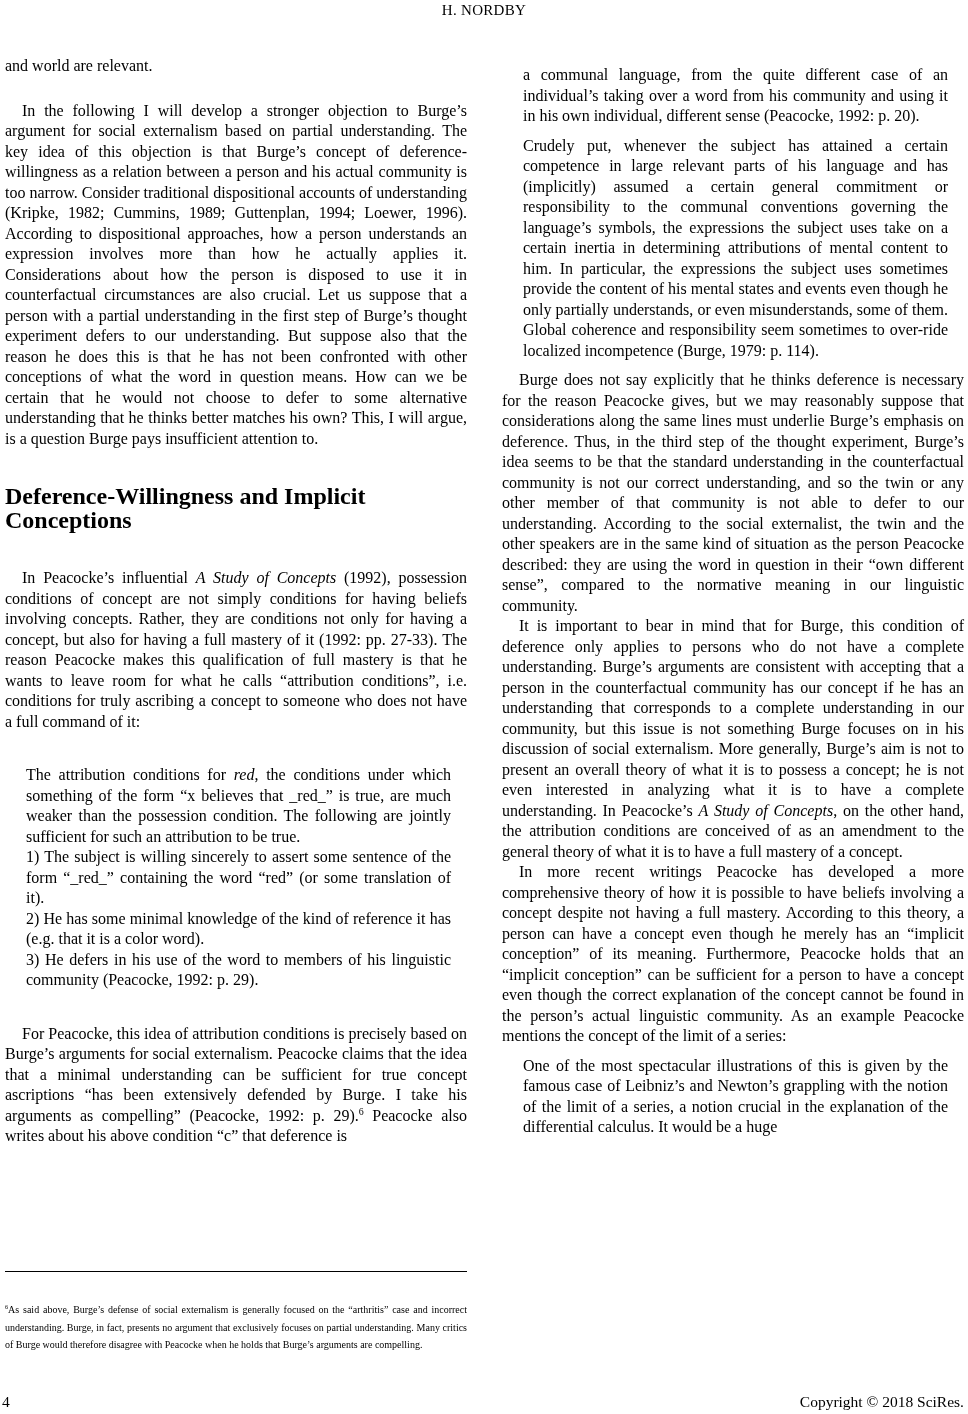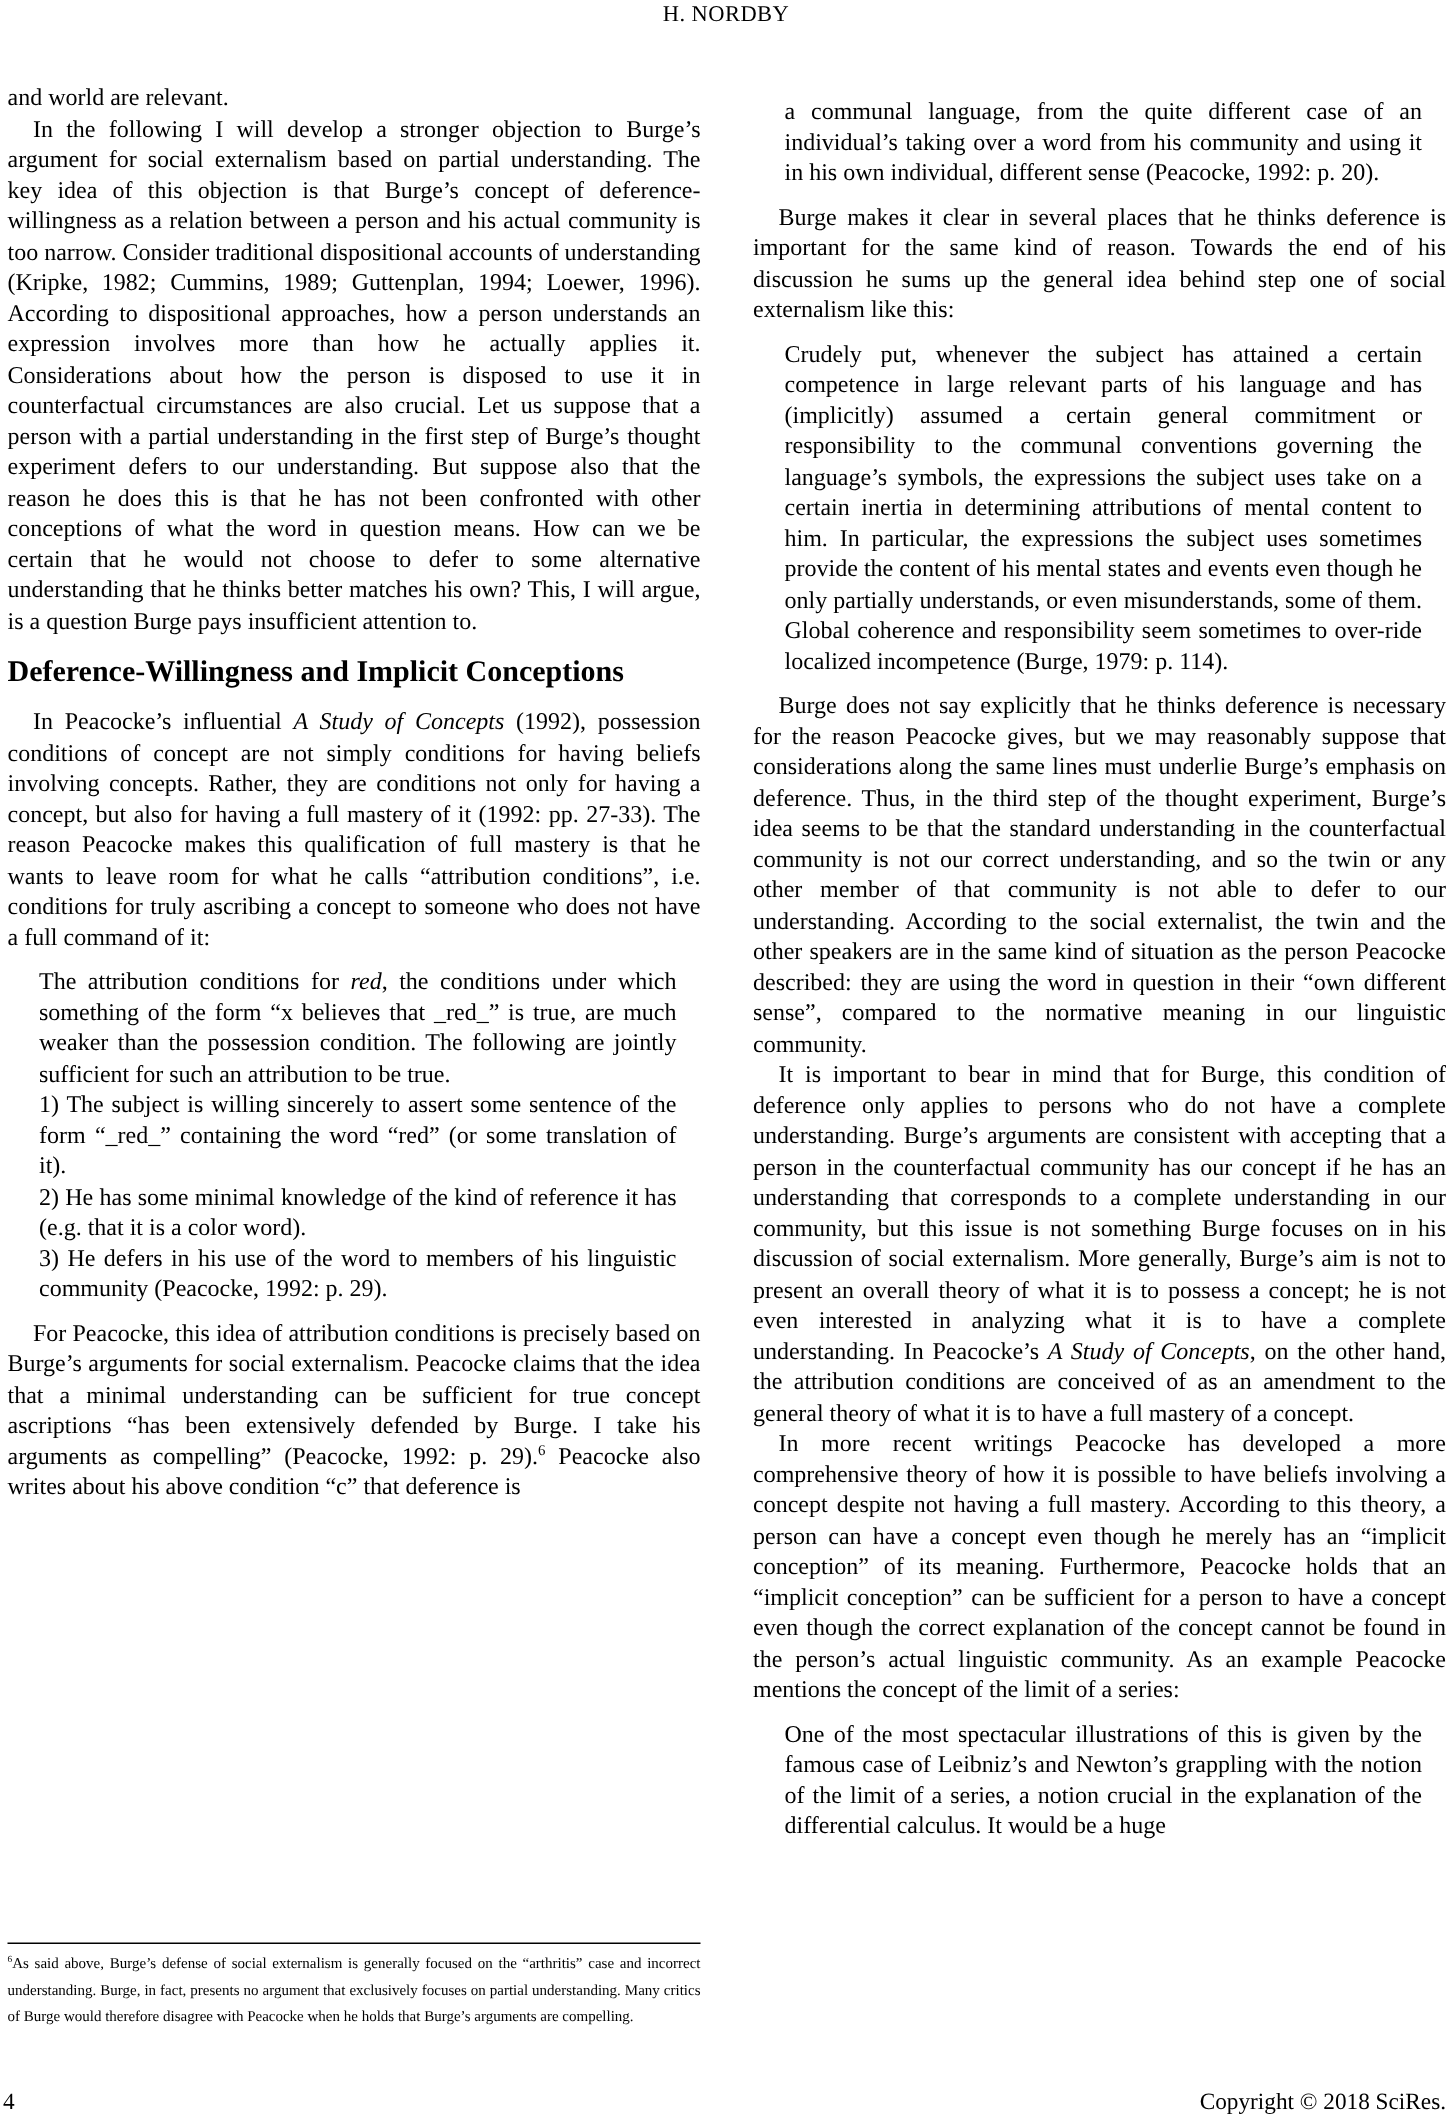--- a/index.html
+++ b/index.html
@@ -28,27 +28,28 @@
   .col {
     width: 462px;
     font-size: 16px;
     line-height: 20.5px;
     text-align: justify;
   }
   .col-left {
     display: flex;
     flex-direction: column;
     height: 1298px;
+    gap: 24px;
   }
   .block { margin: 0; }
   .para { text-indent: 17px; }
   .noindent { text-indent: 0; }
   .heading {
     font-weight: bold;
-    font-size: 20px;
+    font-size: 24px;
     line-height: 24px;
     margin: 11px 0 12px 0;
     text-align: left;
     text-indent: 0;
   }
   .quote { margin: 9px 16px 9px 21px; }
   .rule {
     border: none;
     border-top: 1.5px solid #000;
     height: 0;
@@ -81,21 +82,20 @@
         <div class="block para"><span>In the following I will develop a stronger objection to Burge’s argument for social externalism based on partial understanding. The key idea of this objection is that Burge’s concept of deference-willingness as a relation between a person and his actual community is too narrow. Consider traditional dispositional accounts of understanding (Kripke, 1982; Cummins, 1989; Guttenplan, 1994; Loewer, 1996). According to dispositional approaches, how a person understands an expression involves more than how he actually applies it. Considerations about how the person is disposed to use it in counterfactual circumstances are also crucial. Let us suppose that a person with a partial understanding in the first step of Burge’s thought experiment defers to our understanding. But suppose also that the reason he does this is that he has not been confronted with other conceptions of what the word in question means. How can we be certain that he would not choose to defer to some alternative understanding that he thinks better matches his own? This, I will argue, is a question Burge pays insufficient attention to.</span></div>
         <div class="block heading"><span>Deference-Willingness and Implicit Conceptions</span></div>
         <div class="block para"><span>In Peacocke’s influential </span><em>A Study of Concepts</em><span> (1992), possession conditions of concept are not simply conditions for having beliefs involving concepts. Rather, they are conditions not only for having a concept, but also for having a full mastery of it (1992: pp. 27-33). The reason Peacocke makes this qualification of full mastery is that he wants to leave room for what he calls “attribution conditions”, i.e. conditions for truly ascribing a concept to someone who does not have a full command of it:</span></div>
         <div class="block quote"><span>The attribution conditions for </span><em>red</em><span>, the conditions under which something of the form “x believes that _red_” is true, are much weaker than the possession condition. The following are jointly sufficient for such an attribution to be true.</span><br><span>1) The subject is willing sincerely to assert some sentence of the form “_red_” containing the word “red” (or some translation of it).</span><br><span>2) He has some minimal knowledge of the kind of reference it has (e.g. that it is a color word).</span><br><span>3) He defers in his use of the word to members of his linguistic community (Peacocke, 1992: p. 29).</span></div>
         <div class="block para"><span>For Peacocke, this idea of attribution conditions is precisely based on Burge’s arguments for social externalism. Peacocke claims that the idea that a minimal understanding can be sufficient for true concept ascriptions “has been extensively defended by Burge. I take his arguments as compelling” (Peacocke, 1992: p. 29).</span><sup>6</sup><span> Peacocke also writes about his above condition “c” that deference is</span></div>
         <div class="block rule"></div>
         <div class="block footnote"><sup>6</sup><span>As said above, Burge’s defense of social externalism is generally focused on the “arthritis” case and incorrect understanding. Burge, in fact, presents no argument that exclusively focuses on partial understanding. Many critics of Burge would therefore disagree with Peacocke when he holds that Burge’s arguments are compelling.</span></div>
       </div>
     <div class="col col-right" id="col-right">
         <div class="block quote"><span>a communal language, from the quite different case of an individual’s taking over a word from his community and using it in his own individual, different sense (Peacocke, 1992: p. 20).</span></div>
-        <div class="block para"><span>Burge makes it clear in several places that he thinks deference is important for the same kind of reason. Towards the end of his discussion he sums up the general idea behind step one of social externalism like this:</span></div>
         <div class="block quote"><span>Crudely put, whenever the subject has attained a certain competence in large relevant parts of his language and has (implicitly) assumed a certain general commitment or responsibility to the communal conventions governing the language’s symbols, the expressions the subject uses take on a certain inertia in determining attributions of mental content to him. In particular, the expressions the subject uses sometimes provide the content of his mental states and events even though he only partially understands, or even misunderstands, some of them. Global coherence and responsibility seem sometimes to over-ride localized incompetence (Burge, 1979: p. 114).</span></div>
         <div class="block para"><span>Burge does not say explicitly that he thinks deference is necessary for the reason Peacocke gives, but we may reasonably suppose that considerations along the same lines must underlie Burge’s emphasis on deference. Thus, in the third step of the thought experiment, Burge’s idea seems to be that the standard understanding in the counterfactual community is not our correct understanding, and so the twin or any other member of that community is not able to defer to our understanding. According to the social externalist, the twin and the other speakers are in the same kind of situation as the person Peacocke described: they are using the word in question in their “own different sense”, compared to the normative meaning in our linguistic community.</span></div>
         <div class="block para"><span>It is important to bear in mind that for Burge, this condition of deference only applies to persons who do not have a complete understanding. Burge’s arguments are consistent with accepting that a person in the counterfactual community has our concept if he has an understanding that corresponds to a complete understanding in our community, but this issue is not something Burge focuses on in his discussion of social externalism. More generally, Burge’s aim is not to present an overall theory of what it is to possess a concept; he is not even interested in analyzing what it is to have a complete understanding. In Peacocke’s </span><em>A Study of Concepts</em><span>, on the other hand, the attribution conditions are conceived of as an amendment to the general theory of what it is to have a full mastery of a concept.</span></div>
         <div class="block para"><span>In more recent writings Peacocke has developed a more comprehensive theory of how it is possible to have beliefs involving a concept despite not having a full mastery. According to this theory, a person can have a concept even though he merely has an “implicit conception” of its meaning. Furthermore, Peacocke holds that an “implicit conception” can be sufficient for a person to have a concept even though the correct explanation of the concept cannot be found in the person’s actual linguistic community. As an example Peacocke mentions the concept of the limit of a series:</span></div>
         <div class="block quote"><span>One of the most spectacular illustrations of this is given by the famous case of Leibniz’s and Newton’s grappling with the notion of the limit of a series, a notion crucial in the explanation of the differential calculus. It would be a huge</span></div>
       </div>
   </div>
 
   <div class="footer">
     <span>4</span>

